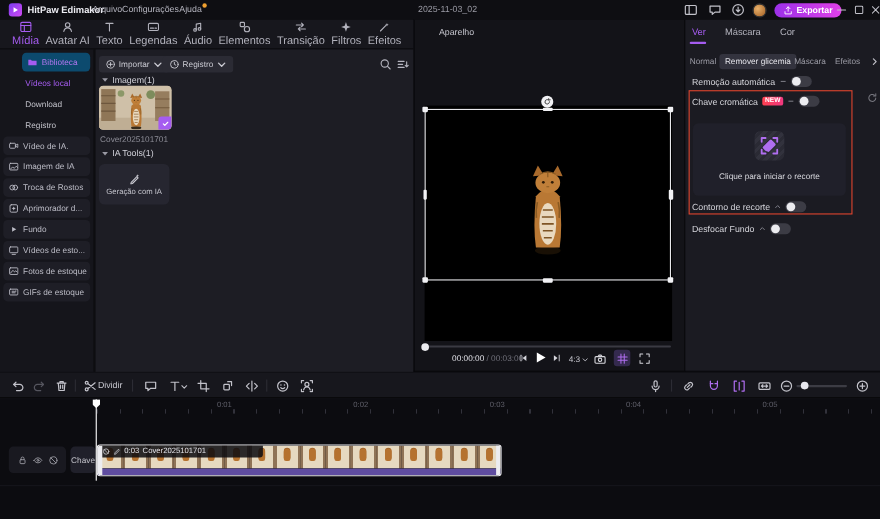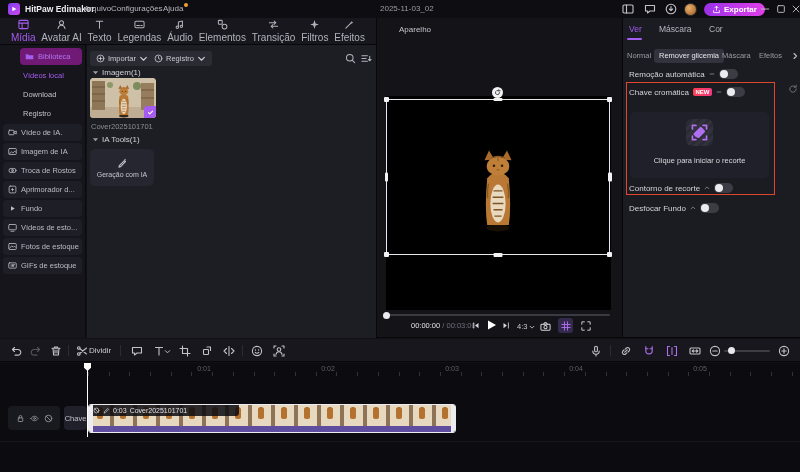--- a/index.html
+++ b/index.html
@@ -24,21 +24,21 @@
 
 #ribbon{position:absolute;left:0;top:18px;width:376px;height:27px;background:#17171d;border-bottom:1px solid #08080b;display:flex;justify-content:space-between;align-items:center;padding:0 11px;}
 .rtab{display:flex;flex-direction:column;align-items:center;gap:1.5px;color:#b2b2bc;font-size:10px;white-space:nowrap;}
 .rtab svg{width:11px;height:11px;}
 .rtab.active{color:var(--accent);}
 
 
 #sidebar{position:absolute;left:0;top:45px;width:86px;height:293px;background:#15151b;border-right:1px solid #0a0a0d;padding-top:3px;}
 .srow{height:17px;margin:0 3px 2px 3px;display:flex;align-items:center;gap:4px;padding:0 5px;border-radius:4px;font-size:7.5px;color:#c2c2ca;white-space:nowrap;overflow:hidden;}
 .srow svg{width:9px;height:9px;flex:0 0 auto;}
-.srow.hdr{background:#701a75;color:#b277f0;margin-left:20px;}
+.srow.hdr{background:#0c4a6e;color:#b277f0;margin-left:20px;}
 .srow.sub{padding-left:20px;}
 .srow.active{color:var(--accent);}
 .srow.boxed{background:#1e1e26;color:#bcbcc6;}
 
 
 #media{position:absolute;left:87px;top:45px;width:289px;height:293px;background:#1d1d24;}
 .mbtn{position:absolute;top:6px;height:15px;display:flex;align-items:center;gap:3px;background:#2b2b34;border-radius:3px;padding:0 6px;font-size:7.5px;color:#cacad2;}
 .mbtn svg{width:9px;height:9px;}
 .micon{position:absolute;top:8px;width:11px;height:11px;color:#b4b4be;}
 .msection{position:absolute;display:flex;align-items:center;gap:3px;font-size:8px;color:#d2d2da;}

